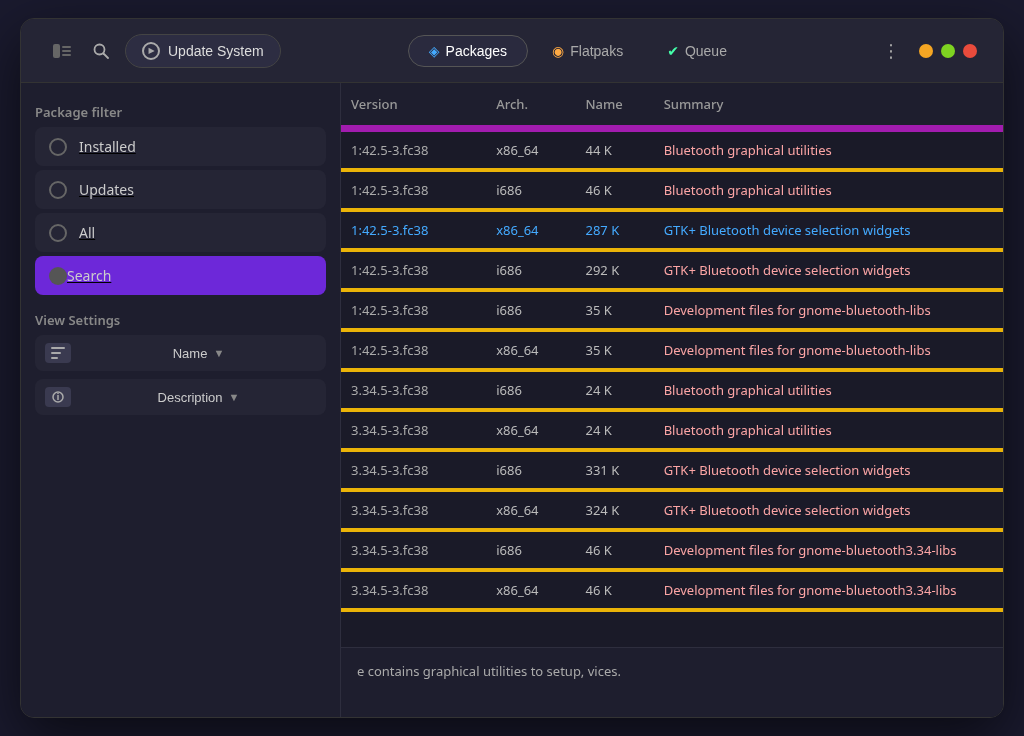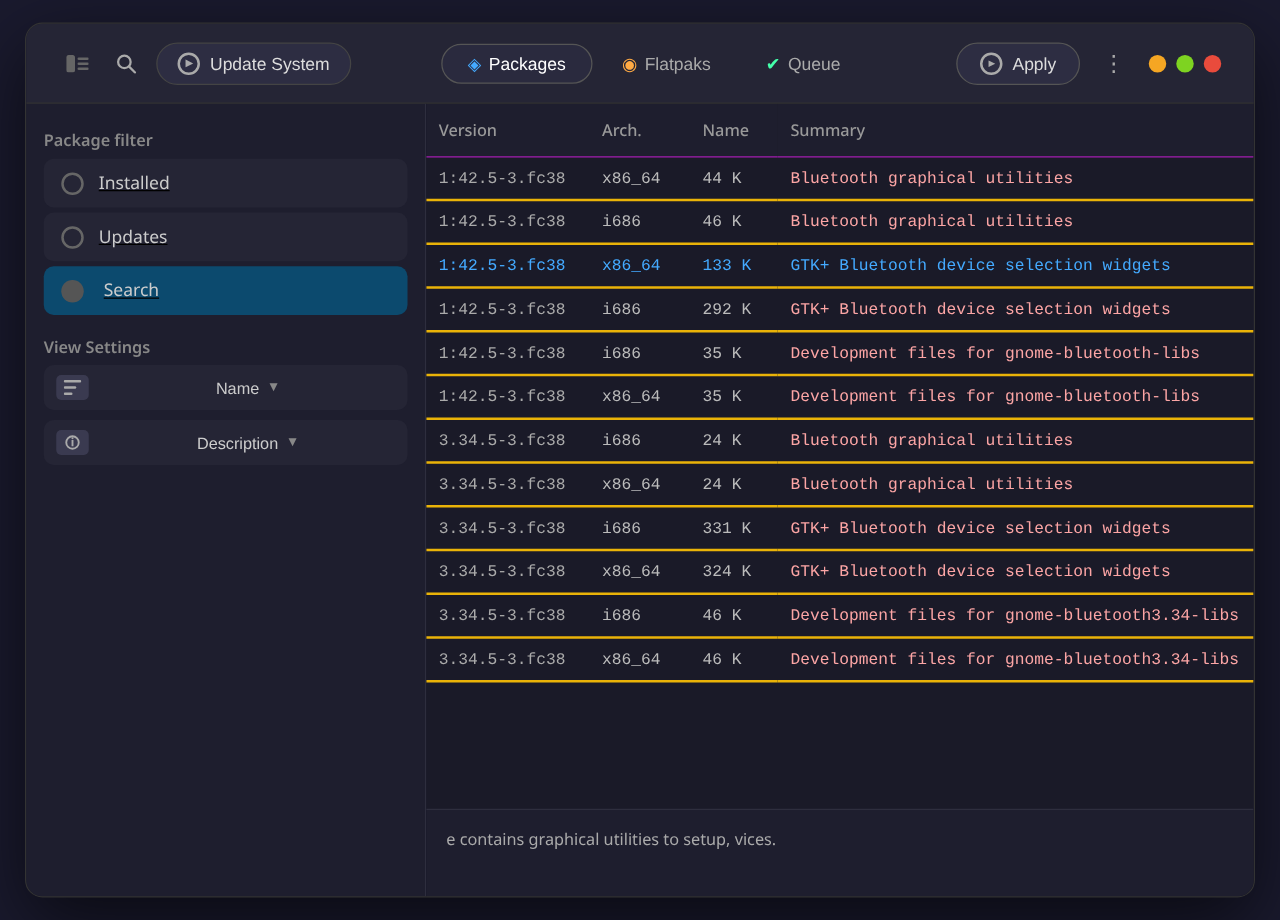--- a/index.html
+++ b/index.html
@@ -227,27 +227,27 @@
       height: 18px;
       border-radius: 50%;
       border: 2px solid #666;
       background: transparent;
       flex-shrink: 0;
     }
 
     .search-item {
       display: flex;
       align-items: center;
-      gap: 16px;
+      gap: 0;
       padding: 10px 14px;
       border-radius: 8px;
       cursor: pointer;
       color: #ccc;
       font-size: 14px;
-      background: #0c4a6e;
+      background: #6d28d9;
     }
     .search-item .search-icon-circle {
       width: 18px;
       height: 18px;
       border-radius: 50%;
       background: #555;
       flex-shrink: 0;
     }
 
     .view-settings {
@@ -306,34 +306,33 @@
     }
 
     table {
       width: 100%;
       border-collapse: collapse;
       font-size: 13px;
     }
 
     thead tr {
       background: #1e1e2e;
-      border-bottom: 1px solid #a21caf;
+      border-bottom: 7px solid #a21caf;
     }
 
     thead th {
       padding: 12px 10px;
       text-align: left;
       color: #999;
       font-weight: 500;
       font-size: 13px;
     }
 
     tbody tr {
-      border-bottom: 2px solid #eab308;
-      font-family: Liberation Mono, monospace;
+      border-bottom: 4px solid #eab308;
     }
 
     tbody td {
       padding: 9px 10px;
       color: #bbb;
       font-size: 13px;
     }
 
     .highlighted-row td { color: #4af !important; }
 
@@ -393,24 +392,20 @@
         <span class="tab-icon">◉</span>
         <span>Flatpaks</span>
       </button>
       <button class="tab tab-queue">
         <span class="tab-icon">✔</span>
         <span>Queue</span>
       </button>
     </div>
 
     <div class="toolbar-right">
-      <button class="apply-btn">
-        <div class="btn-icon"></div>
-        <span>Apply</span>
-      </button>
       <button class="more-btn">
         <span>⋮</span>
       </button>
       <div class="window-controls">
         <div class="wc wc-min"></div>
         <div class="wc wc-max"></div>
         <div class="wc wc-close"></div>
       </div>
     </div>
   </div>
@@ -421,20 +416,24 @@
       <div>
         <div class="section-title">Package filter</div>
         <div class="filter-options">
           <div class="filter-item">
             <div class="radio-circle"></div>
             <span>Installed</span>
           </div>
           <div class="filter-item">
             <div class="radio-circle"></div>
             <span>Updates</span>
+          </div>
+          <div class="filter-item">
+            <div class="radio-circle"></div>
+            <span>All</span>
           </div>
           <div class="search-item">
             <div class="search-icon-circle"></div>
             <span>Search</span>
           </div>
         </div>
       </div>
 
       <div>
         <div class="section-title">View Settings</div>
@@ -489,21 +488,21 @@
   </tr>
               <tr>
     <td class="version-col" style="">1:42.5-3.fc38</td>
     <td class="arch-col" style="">i686</td>
     <td class="size-col" style="">46 K</td>
     <td class="summary-col" style="">Bluetooth graphical utilities</td>
   </tr>
               <tr class="highlighted-row">
     <td class="version-col" style="color:#4aaeff;">1:42.5-3.fc38</td>
     <td class="arch-col" style="color:#4aaeff;">x86_64</td>
-    <td class="size-col" style="color:#4aaeff;">133 K</td>
+    <td class="size-col" style="color:#4aaeff;">287 K</td>
     <td class="summary-col" style="color:#4aaeff;">GTK+ Bluetooth device selection widgets</td>
   </tr>
               <tr>
     <td class="version-col" style="">1:42.5-3.fc38</td>
     <td class="arch-col" style="">i686</td>
     <td class="size-col" style="">292 K</td>
     <td class="summary-col" style="">GTK+ Bluetooth device selection widgets</td>
   </tr>
               <tr>
     <td class="version-col" style="">1:42.5-3.fc38</td>

